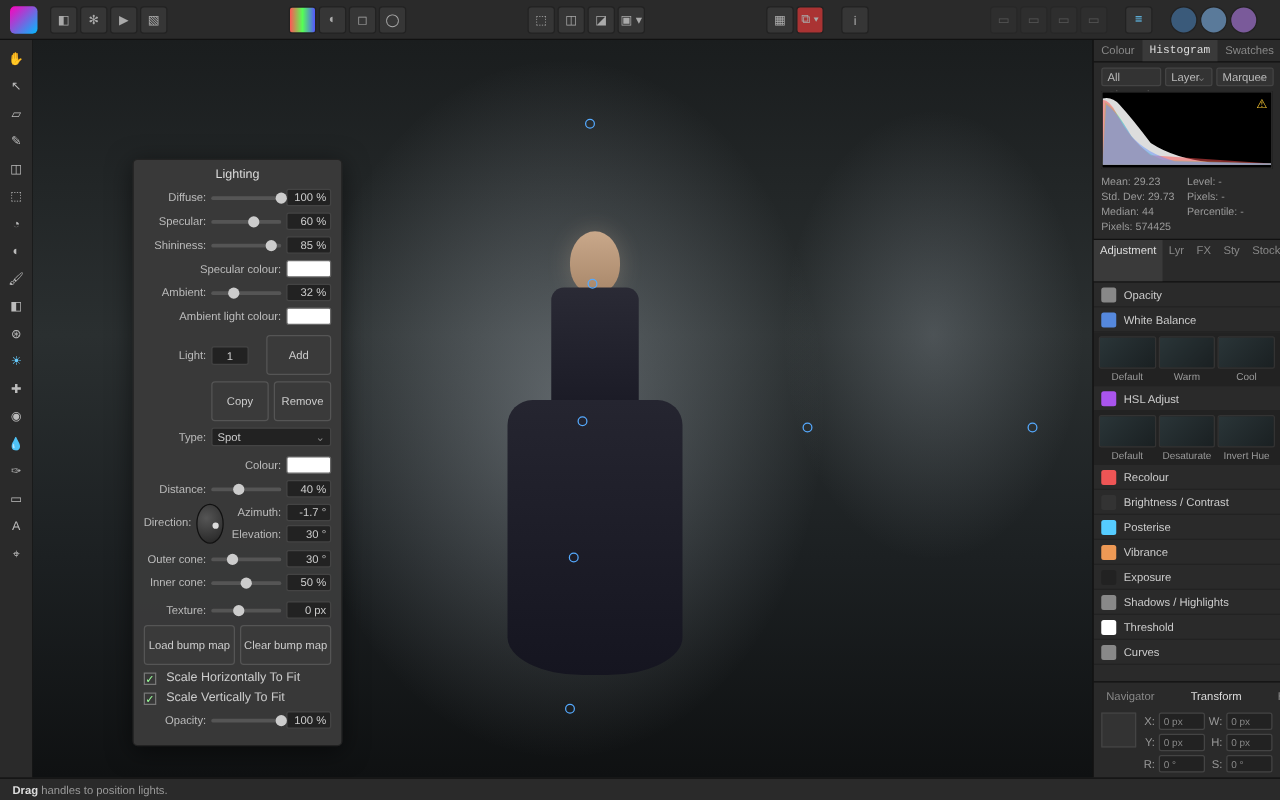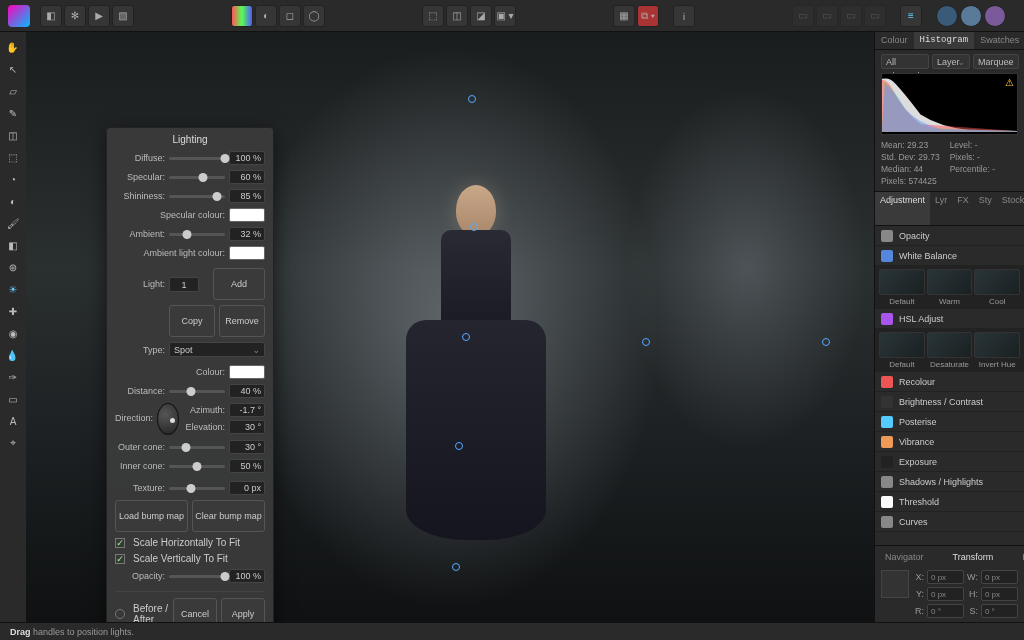--- a/index.html
+++ b/index.html
@@ -291,26 +291,20 @@
           <span>Scale Vertically To Fit</span>
         </div>
       <div class="row">
           <div class="lbl">Opacity:</div>
           <div class="sld">
             <div class="kn" style="left:100%"></div>
           </div>
           <div class="val">100 %</div>
         </div>
 
-      <div class="row" style="margin-top:8px;border-top:1px solid #444;padding-top:6px">
-        <span class="chk" style="border-radius:50%"></span>
-        <span style="flex:1">Before / After</span>
-        <div class="pbtn" style="flex:0 0 44px">Cancel</div>
-        <div class="pbtn" style="flex:0 0 44px">Apply</div>
-      </div>
     </div>
   </div>
 
   <div class="right">
     <div class="tabs">
       <div class="tab">Colour</div>
       <div class="tab act">Histogram</div>
       <div class="tab">Swatches</div>
       <div class="tab">Brushes</div>
     </div>

